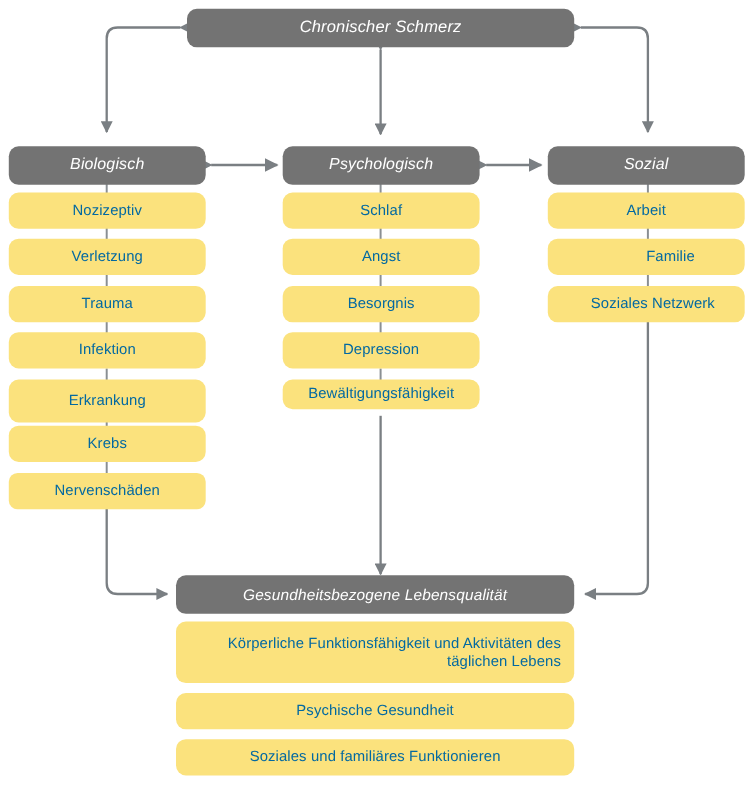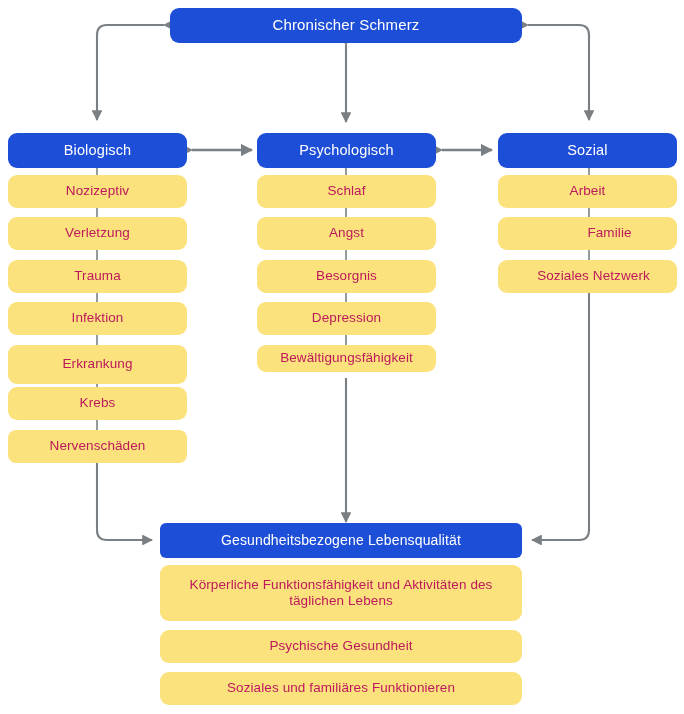--- a/index.html
+++ b/index.html
@@ -31,37 +31,38 @@
     position: absolute;
     box-sizing: border-box;
     display: flex;
     align-items: center;
     justify-content: center;
     text-align: center;
     border-radius: 9px;
     line-height: 1.22;
   }
   .node-header {
-    background: #1d4ed8;
+    background: #737373;
     color: #ffffff;
     font-size: 14.5px;
     letter-spacing: 0.15px;
+    font-style: italic;
   }
   .node-item {
     background: #FBE27D;
-    color: #be185d;
+    color: #0369a1;
     font-size: 13.5px;
     letter-spacing: 0.1px;
+    text-align: right;
   }
   .node-root {
     font-size: 15px;
   }
   .node-outcome-title {
     font-size: 14px;
-    border-radius: 6px;
   }
   .node-outcome-item {
     font-size: 13.5px;
     padding: 4px 12px;
   }
 </style>
 </head>
 <body>
 
 <div id="diagram-root">

